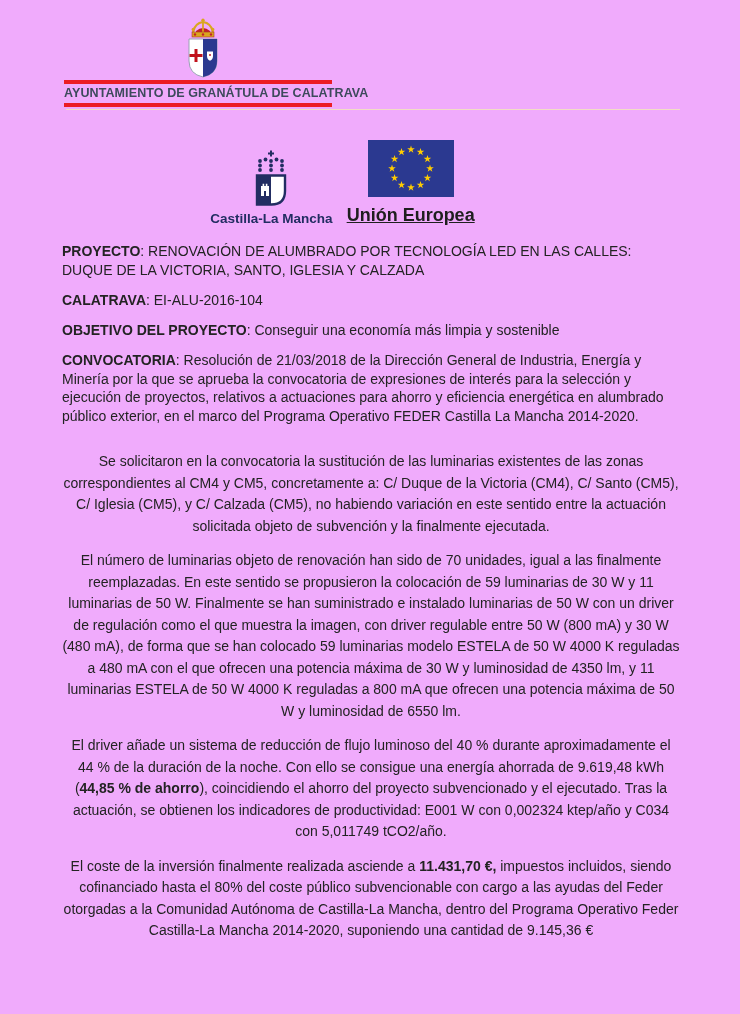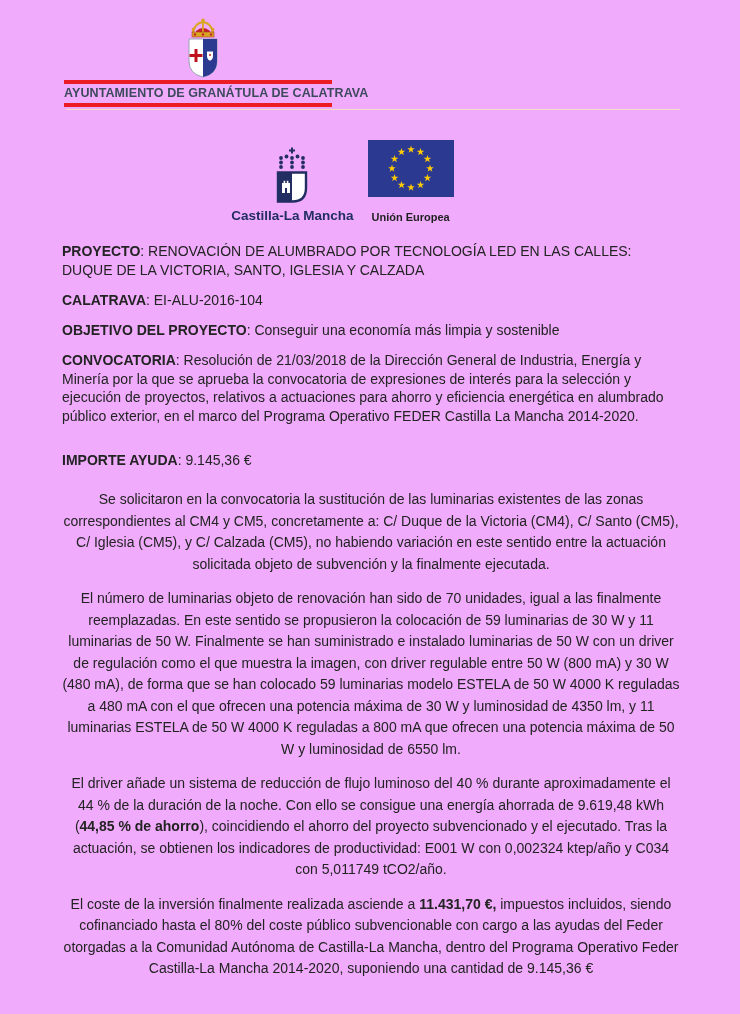--- a/index.html
+++ b/index.html
@@ -32,21 +32,21 @@
   }
 
   
   .logos {
     position:absolute; left:0; top:140px; width:685px;
     display:flex; justify-content:center; align-items:flex-end; gap:14px;
   }
   .logo-unit { display:flex; flex-direction:column; align-items:center; }
   .logo-label { font-weight:bold; white-space:nowrap; }
   .clm-label { font-size:13.5px; color:#222D62; margin-top:3px; }
-  .eu-label  { font-size:11px; color:#1f1f1f; margin-top:14px; }
+  .eu-label  { font-size:18px; color:#1f1f1f; margin-top:8px;text-decoration:underline; }
 
   
   .doc {
     position:absolute; left:62px; top:242px; width:618px;
     font-size:14px; color:#232323;
   }
   .c-block { text-align:left; line-height:19px; margin:0 0 11px; }
   .c-conv  { line-height:18.5px; margin-bottom:26px; }
   .c-imp   { margin-bottom:19px; }
   .para    { text-align:center; line-height:21.5px; margin:0 0 13px; }
@@ -146,21 +146,20 @@
   <div class="doc">
 
     <p class="c-block"><b>PROYECTO</b><span>: RENOVACIÓN DE ALUMBRADO POR TECNOLOGÍA LED EN LAS CALLES: DUQUE DE LA VICTORIA, SANTO, IGLESIA Y CALZADA</span></p>
 
     <p class="c-block"><b>CALATRAVA</b><span>: EI-ALU-2016-104</span></p>
 
     <p class="c-block"><b>OBJETIVO DEL PROYECTO</b><span>: Conseguir una economía más limpia y sostenible</span></p>
 
     <p class="c-block c-conv"><b>CONVOCATORIA</b><span>: Resolución de 21/03/2018 de la Dirección General de Industria, Energía y Minería por la que se aprueba la convocatoria de expresiones de interés para la selección y ejecución de proyectos, relativos a actuaciones para ahorro y eficiencia energética en alumbrado público exterior, en el marco del Programa Operativo FEDER Castilla La Mancha 2014-2020.</span></p>
 
-    <p class="c-block c-imp"><b>IMPORTE AYUDA</b><span>: 9.145,36 €</span></p>
 
     <p class="para">Se solicitaron en la convocatoria la sustitución de las luminarias existentes de las zonas correspondientes al CM4 y CM5, concretamente a: C/ Duque de la Victoria (CM4), C/ Santo (CM5), C/ Iglesia (CM5), y C/ Calzada (CM5), no habiendo variación en este sentido entre la actuación solicitada objeto de subvención y la finalmente ejecutada.</p>
 
     <p class="para">El número de luminarias objeto de renovación han sido de 70 unidades, igual a las finalmente reemplazadas. En este sentido se propusieron la colocación de 59 luminarias de 30 W y 11 luminarias de 50 W. Finalmente se han suministrado e instalado luminarias de 50 W con un driver de regulación como el que muestra la imagen, con driver regulable entre 50 W (800 mA) y 30 W (480 mA), de forma que se han colocado 59 luminarias modelo ESTELA de 50 W 4000 K reguladas a 480 mA con el que ofrecen una potencia máxima de 30 W y luminosidad de 4350 lm, y 11 luminarias ESTELA de 50 W 4000 K reguladas a 800 mA que ofrecen una potencia máxima de 50 W y luminosidad de 6550 lm.</p>
 
     <p class="para"><span>El driver añade un sistema de reducción de flujo luminoso del 40 % durante aproximadamente el 44 % de la duración de la noche. Con ello se consigue una energía ahorrada de 9.619,48 kWh (</span><b>44,85 % de ahorro</b><span>), coincidiendo el ahorro del proyecto subvencionado y el ejecutado. Tras la actuación, se obtienen los indicadores de productividad: E001 W con 0,002324 ktep/año y C034 con 5,011749 tCO2/año.</span></p>
 
     <p class="para"><span>El coste de la inversión finalmente realizada asciende a </span><b>11.431,70 €,</b><span> impuestos incluidos, siendo cofinanciado hasta el 80% del coste público subvencionable con cargo a las ayudas del Feder otorgadas a la Comunidad Autónoma de Castilla-La Mancha, dentro del Programa Operativo Feder Castilla-La Mancha 2014-2020, suponiendo una cantidad de 9.145,36 €</span></p>
 
   </div>

